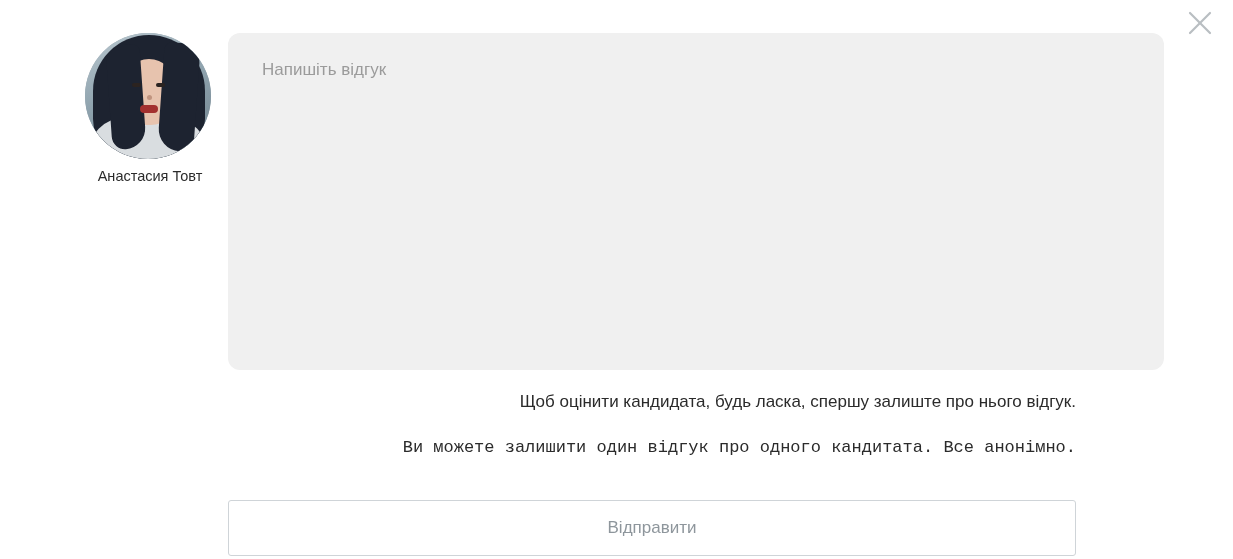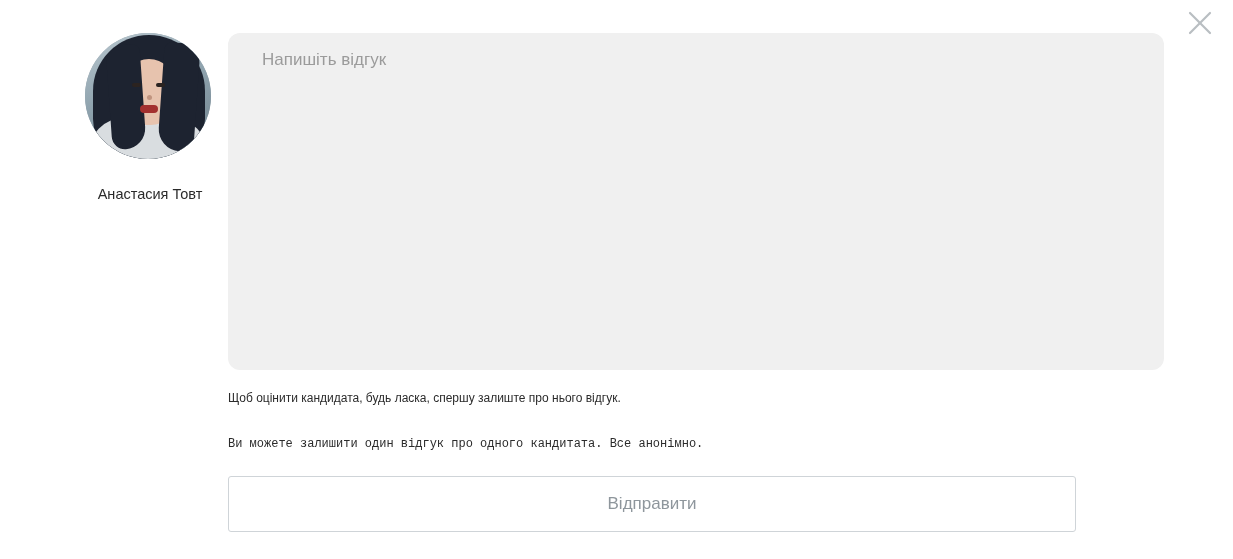--- a/index.html
+++ b/index.html
@@ -132,64 +132,64 @@
   .avatar .nose {
     position: absolute;
     left: 62px;
     top: 62px;
     width: 5px;
     height: 5px;
     background: rgba(160,110,90,.55);
     border-radius: 50%;
   }
   .candidate-name {
-    margin-top: 26px;
+    margin-top: 8px;
     font-size: 14.5px;
     color: #2b2b2b;
     line-height: 1.3;
     white-space: nowrap;
   }
 
   .review-area {
     position: absolute;
     left: 228px;
     top: 33px;
     width: 936px;
     height: 337px;
     background: #f0f0f0;
     border: none;
     border-radius: 12px;
     resize: none;
     outline: none;
     box-sizing: border-box;
-    padding: 17px 34px;
+    padding: 27px 34px;
     font-family: "Liberation Sans", sans-serif;
     font-size: 17px;
     color: #8b5cf6;
   }
   .review-area::placeholder {
     color: #9b9b9b;
   }
 
   .hint {
     position: absolute;
     left: 228px;
     width: 848px;
-    text-align: left;
-    font-size: 12px;
+    text-align: right;
+    font-size: 17px;
     color: #2b2b2b;
     line-height: 1.4;
   }
   .hint-1 { top: 390px; }
   .hint-2 { top: 436px; font-family: Liberation Mono, monospace; }
 
   .submit-btn {
     position: absolute;
     left: 228px;
-    top: 476px;
+    top: 500px;
     width: 848px;
     height: 56px;
     background: #ffffff;
     border: 1px solid #cfd4d8;
     border-radius: 3px;
     font-family: "Liberation Sans", sans-serif;
     font-size: 17px;
     color: #8e969c;
     cursor: pointer;
     box-sizing: border-box;

